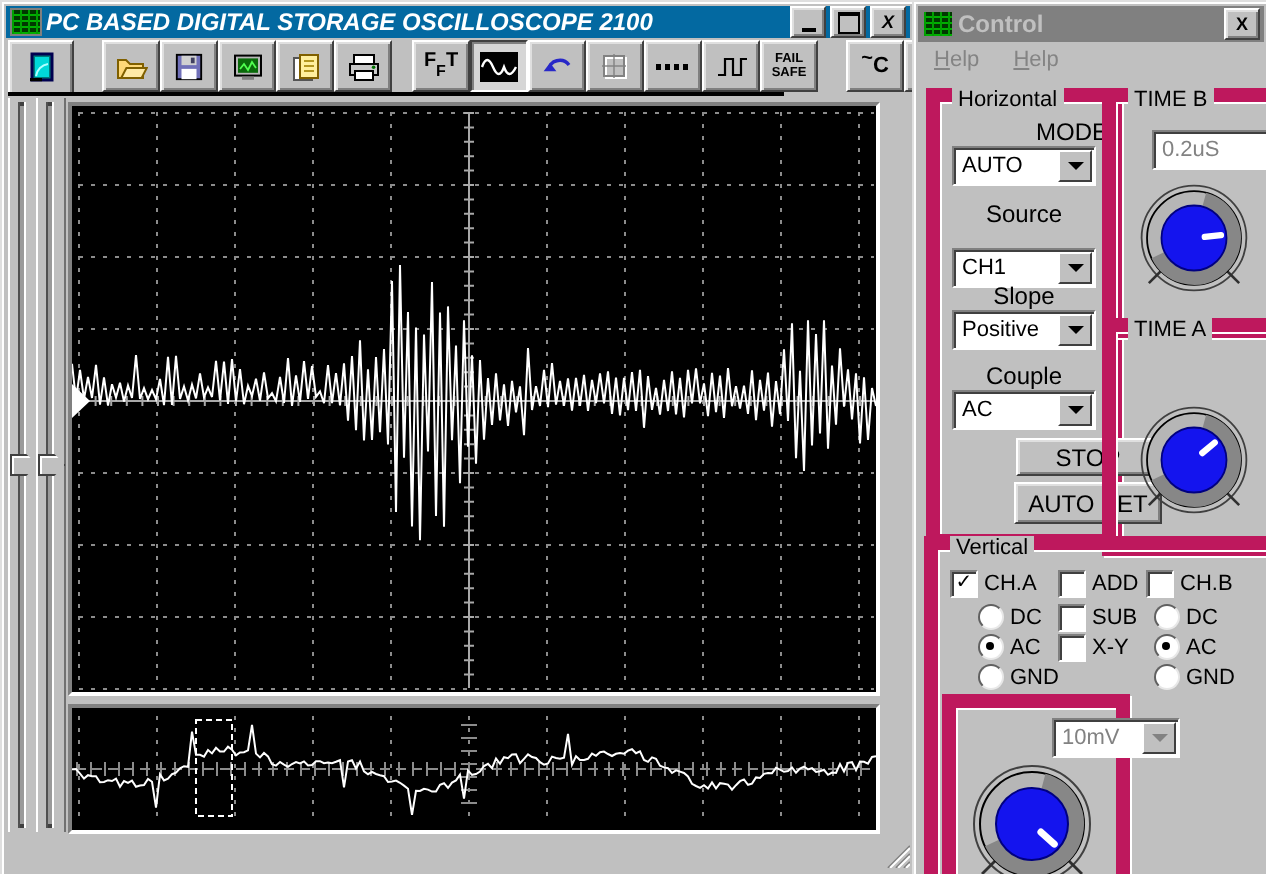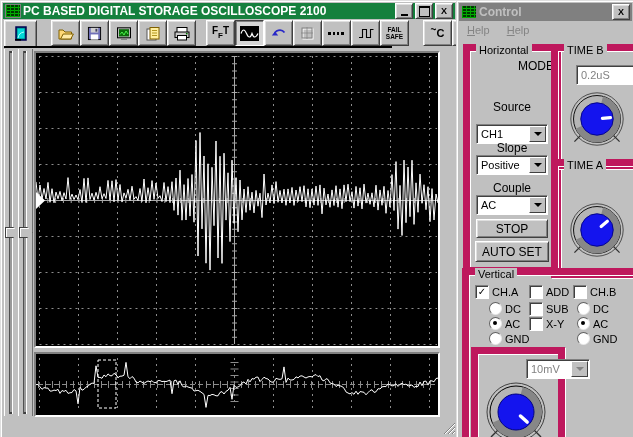--- a/index.html
+++ b/index.html
@@ -7,21 +7,21 @@
        font-family:"Liberation Sans","DejaVu Sans",sans-serif;font-size:11px;color:#000;
        overflow:hidden;-webkit-font-smoothing:none;}
   .abs{position:absolute;}
   
   .raised{border:1px solid;border-color:#ffffff #404040 #404040 #ffffff;
           box-shadow:inset 1px 1px 0 #dfdfdf, inset -1px -1px 0 #808080;background:#c0c0c0;}
   .win{border:1px solid;border-color:#dfdfdf #000000 #000000 #dfdfdf;
        box-shadow:inset 1px 1px 0 #ffffff, inset -1px -1px 0 #808080;background:#c0c0c0;}
   
   .titlebar{display:flex;align-items:center;gap:2px;padding:0 2px;}
-  .tb-active{background:#15803d;}
+  .tb-active{background:#0369a1;font-style:italic;}
   .tb-inactive{background:#808080;}
   .tb-title{flex:1;font-weight:bold;font-size:12px;color:#fff;white-space:nowrap;overflow:hidden;}
   .tb-inactive .tb-title{color:#c0c0c0;}
   .appicon{width:14px;height:12px;background:
      repeating-linear-gradient(90deg,#00a000 0 1px,transparent 1px 4px),
      repeating-linear-gradient(0deg,#00b000 0 1px,transparent 1px 3px),#003800;
      border:1px solid #7f7f7f;flex:0 0 auto;}
   .capbtn{width:16px;height:14px;display:flex;align-items:center;justify-content:center;
           font-weight:bold;font-size:9px;flex:0 0 auto;}
   .glyph-min{width:7px;height:2px;background:#000;margin-top:7px;}
@@ -59,21 +59,21 @@
   .combo{position:absolute;height:18px;border:1px solid;border-color:#808080 #fff #fff #808080;
          box-shadow:inset 1px 1px 0 #404040;background:#fff;}
   .combo .val{position:absolute;left:4px;top:3px;font-size:11px;}
   .combo .dbtn{position:absolute;right:1px;top:1px;bottom:1px;width:15px;background:#c0c0c0;
          border:1px solid;border-color:#fff #404040 #404040 #fff;
          display:flex;align-items:center;justify-content:center;}
   .arr{width:0;height:0;border:4px solid transparent;border-top:4px solid #000;margin-top:4px;}
   .combo.disabled .val{color:#828282;}
   .combo.disabled .arr{border-top-color:#828282;}
   
-  .btn98{position:absolute;display:flex;align-items:center;justify-content:center;font-size:12px;}
+  .btn98{position:absolute;display:flex;align-items:center;justify-content:center;font-size:12px;margin-left:32px;}
   
   .cb{display:inline-block;width:12px;height:12px;background:#fff;vertical-align:middle;
       border:1px solid;border-color:#808080 #fff #fff #808080;box-shadow:inset 1px 1px 0 #404040;
       text-align:center;line-height:11px;font-size:10px;font-weight:bold;color:#000;}
   .cb span{visibility:hidden;}
   .cb.on span{visibility:visible;}
   .rb{display:inline-block;width:11px;height:11px;border-radius:50%;background:#fff;vertical-align:middle;
       border:1px solid;border-color:#606060 #e8e8e8 #e8e8e8 #606060;position:relative;}
   .rb i{display:none;position:absolute;left:3px;top:3px;width:4px;height:4px;border-radius:50%;background:#000;}
   .rb.on i{display:block;}
@@ -304,20 +304,26 @@
   </div>
 
   <div class="abs" style="left:10px;top:23px;height:16px;">
     <span class="menu-item">Help</span>
     <span class="menu-item">Help</span>
   </div>
 
   <div class="grp" style="left:6px;top:43px;width:84px;height:216px;">
     <span class="cap">Horizontal</span>
     <div class="centerlbl" style="top:8px;text-align:right;">MODE</div>
+    <div class="combo" style="left:6px;top:22px;width:70px;">
+      <span class="val">AUTO</span>
+      <span class="dbtn">
+          <span class="arr"></span>
+        </span>
+    </div>
     <div class="centerlbl" style="top:49px;">Source</div>
     <div class="combo" style="left:6px;top:63px;width:70px;margin-top:10px;">
       <span class="val">CH1</span>
       <span class="dbtn">
           <span class="arr"></span>
         </span>
     </div>
     <div class="centerlbl" style="top:90px;">Slope</div>
     <div class="combo" style="left:6px;top:104px;width:70px;">
       <span class="val">Positive</span>

